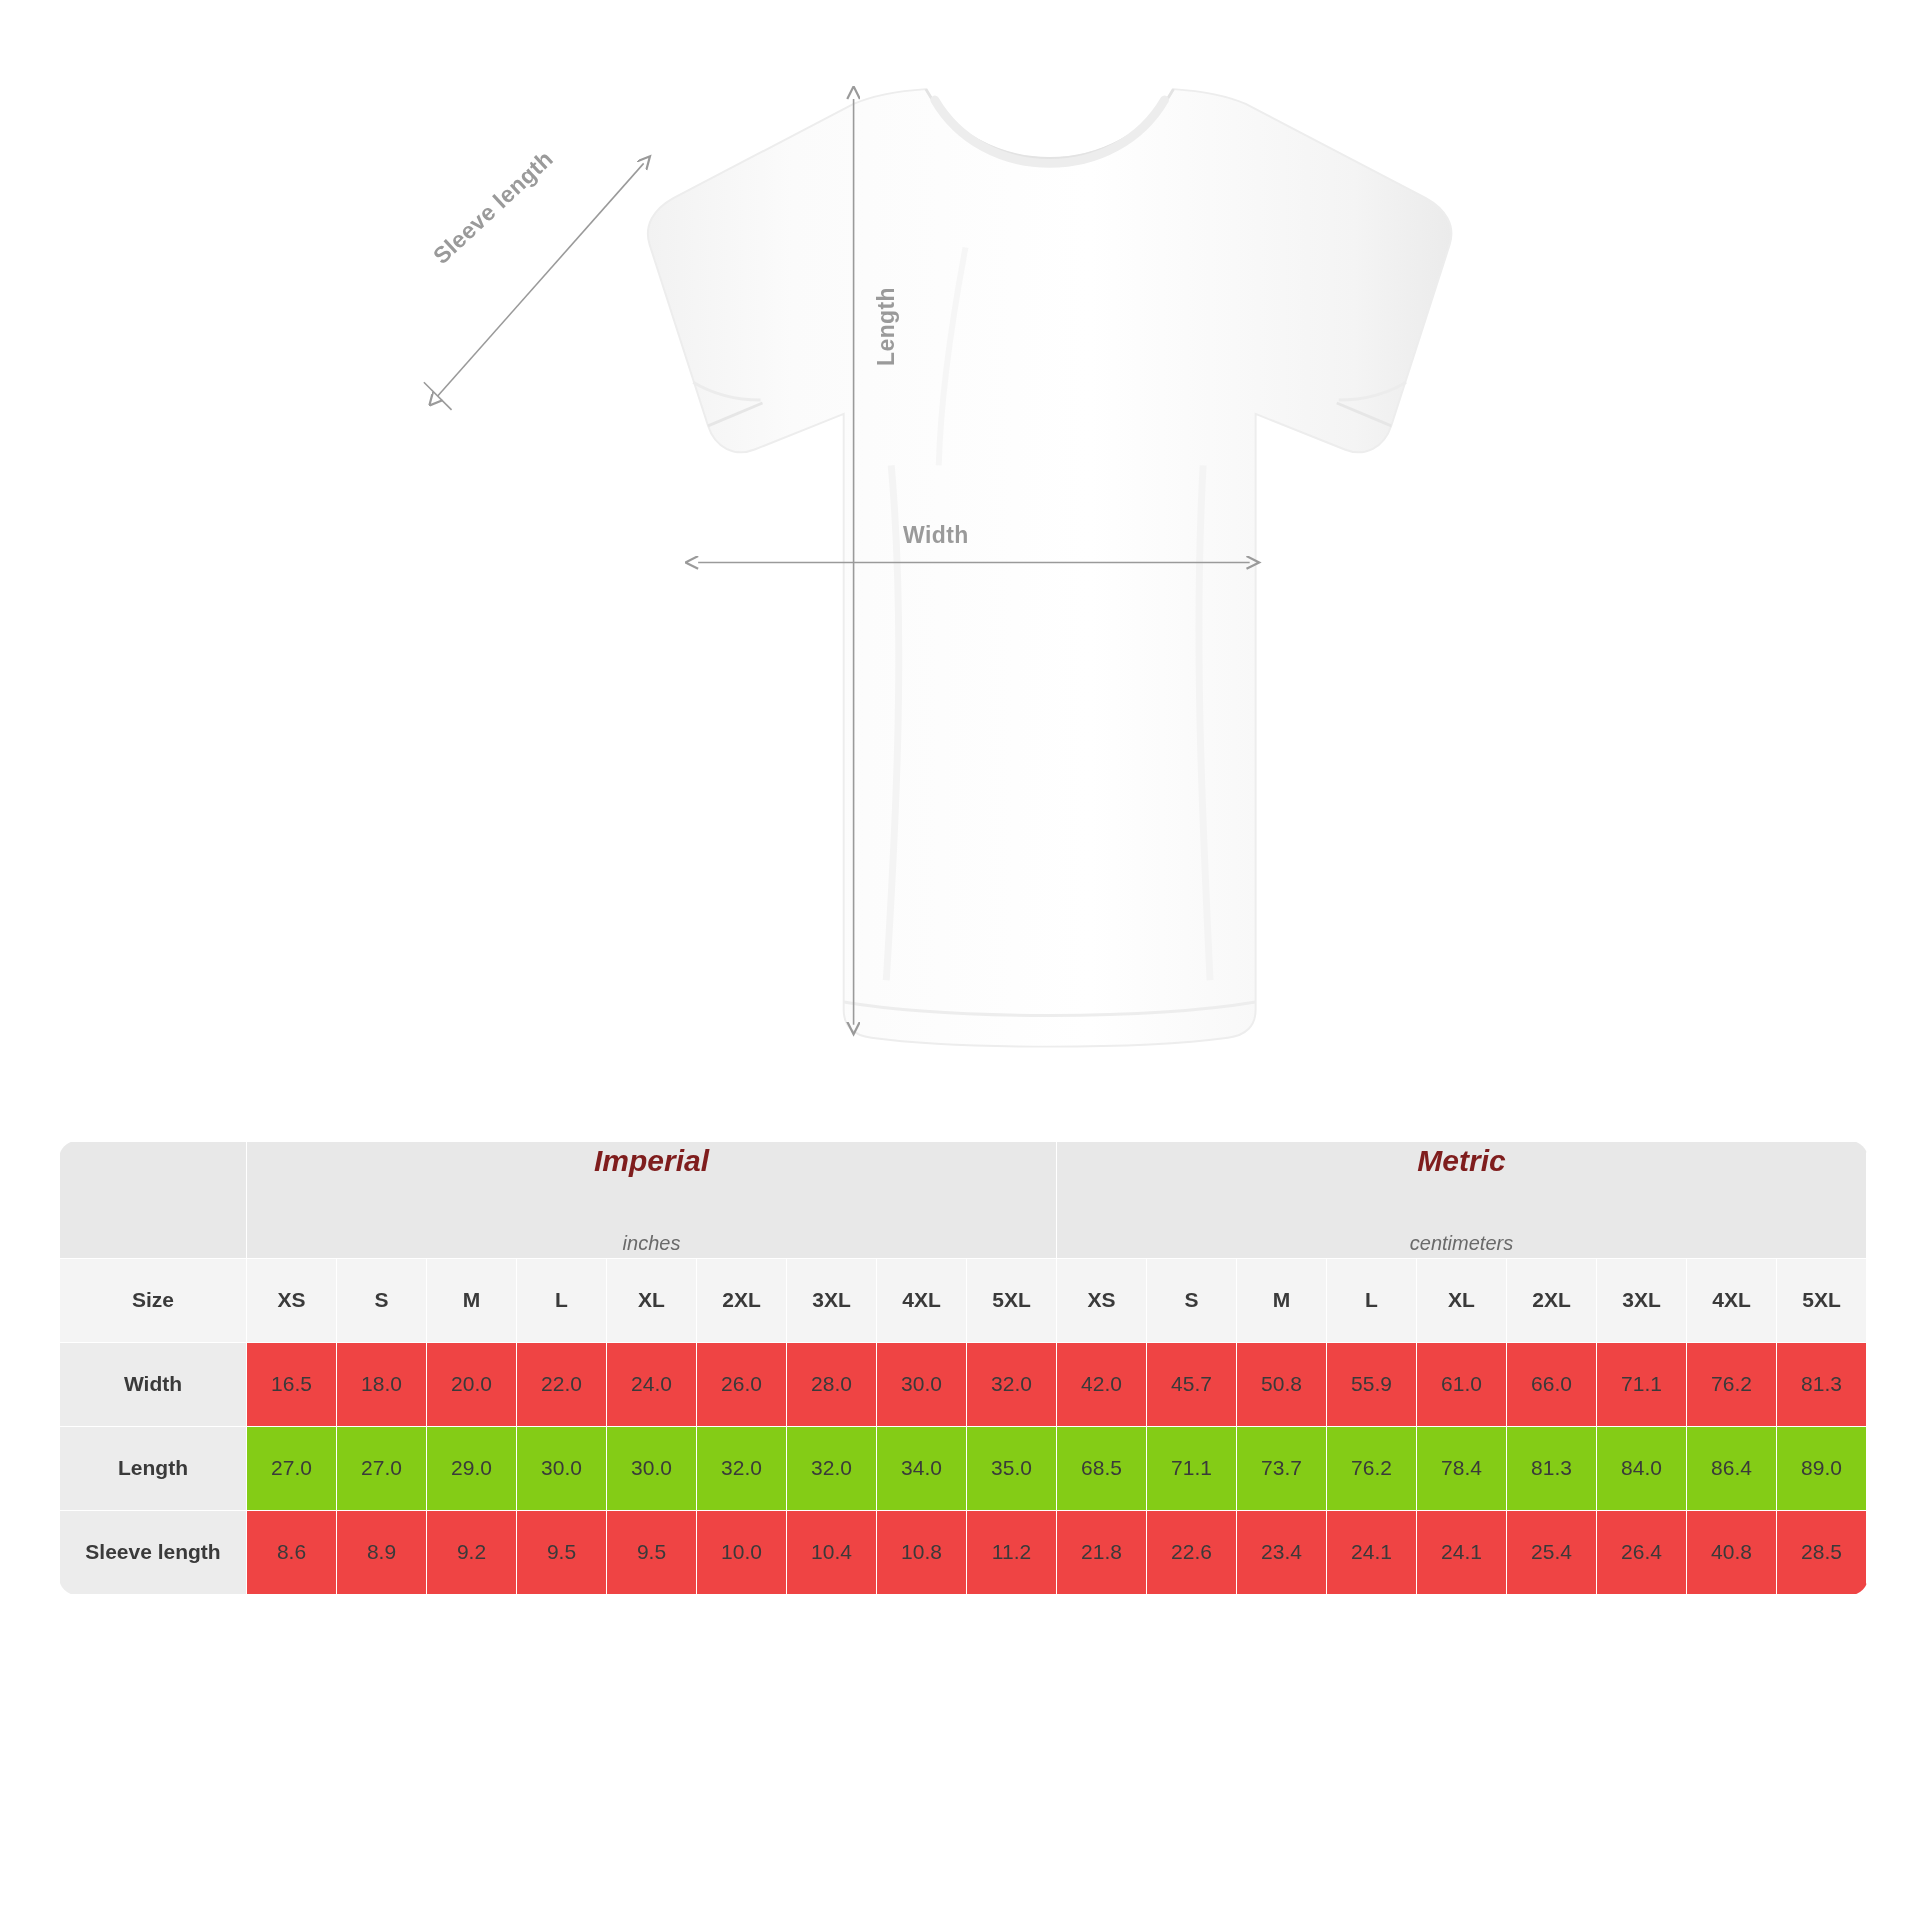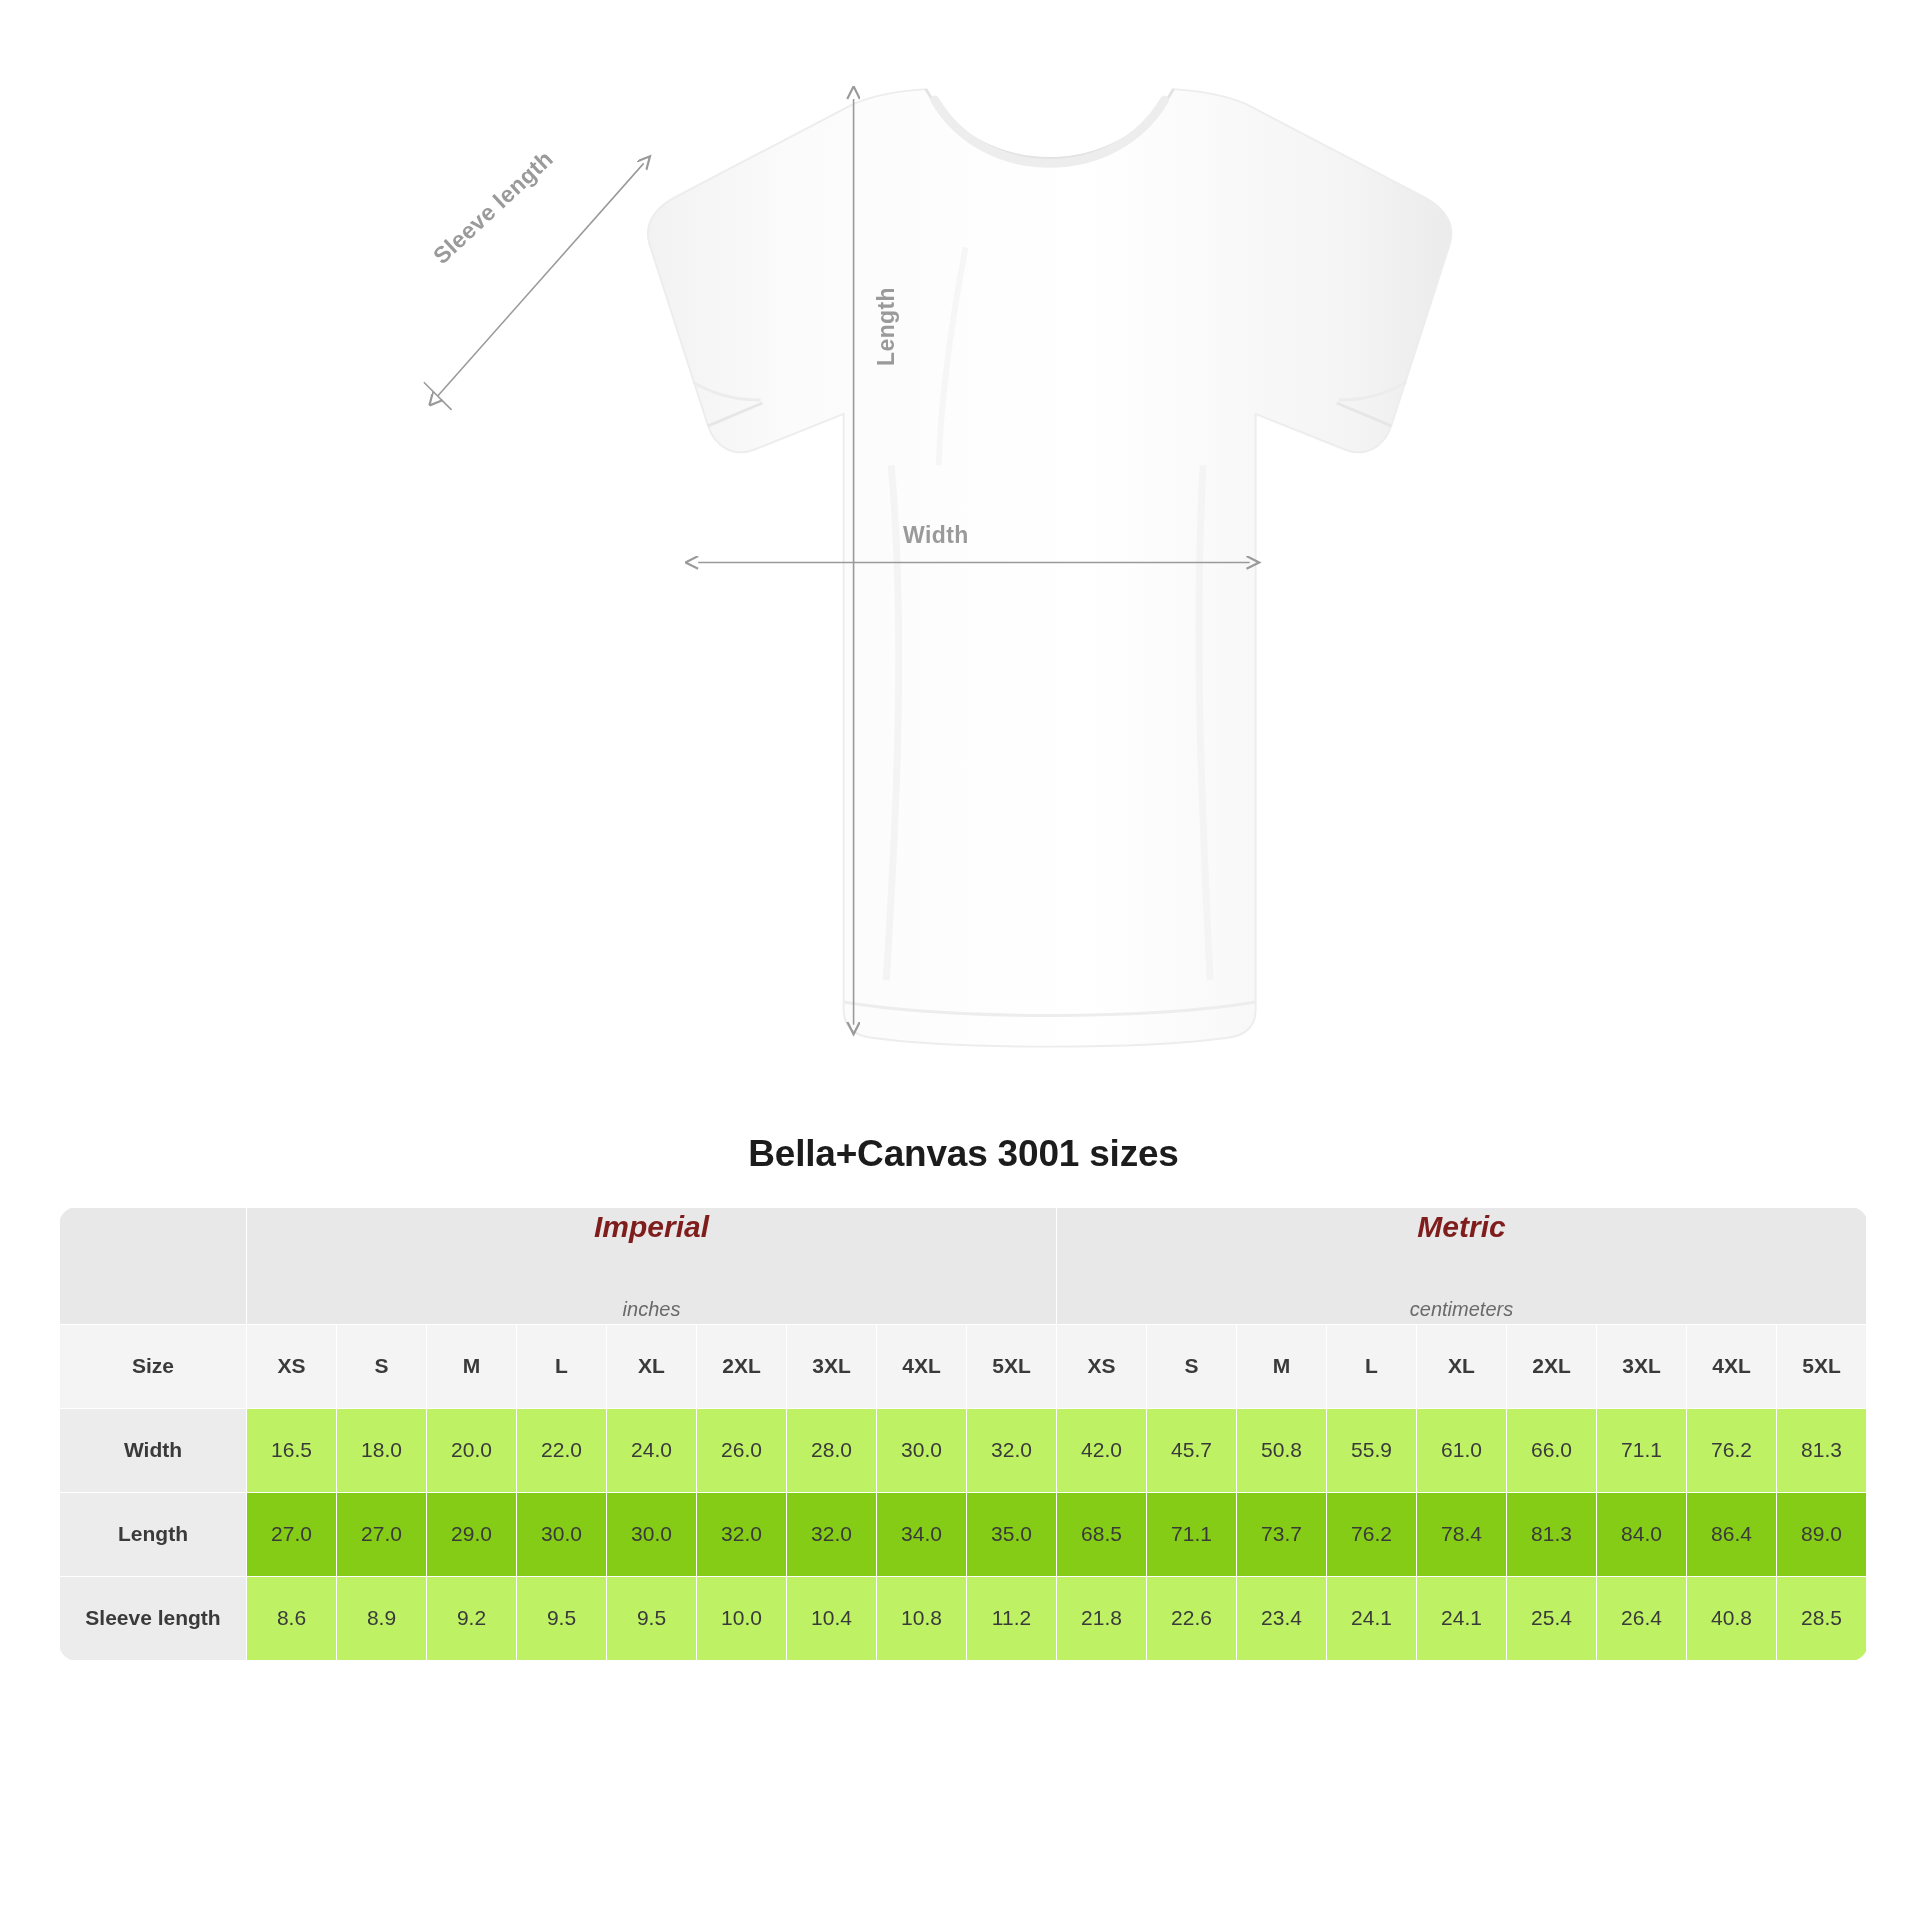--- a/index.html
+++ b/index.html
@@ -120,21 +120,21 @@
     font-size: 22px;
     color: #4a4a4a;
     height: 91px;
   }
   .row-label {
     background: #ececec;
     font-weight: bold;
     font-size: 22px;
     color: #3a3a3a;
   }
-  .row-a td { background: #bef264; }
+  .row-a td { background: #ef4444; }
   .row-b td { background: #84cc16; margin-left: 28px; }
   .row-b th { background: #ececec; }
   .col-first { width: 186px; }
 </style>
 </head>
 <body>
 
 <div class="illustration">
 
   <svg class="shirt-svg" width="1927" height="1109" viewBox="0 0 1946 1120" aria-hidden="true">
@@ -196,21 +196,20 @@
     <line x1="442" y1="400" x2="650" y2="165" stroke="#9a9a9a" stroke-width="1.6" marker-start="url(#arrowStart)" marker-end="url(#arrowEnd)"></line>
     <line x1="428" y1="386" x2="456" y2="414" stroke="#9a9a9a" stroke-width="1.6"></line>
   </svg>
 
   <div class="dim-label label-sleeve">Sleeve length</div>
   <div class="dim-label label-length">Length</div>
   <div class="dim-label label-width">Width</div>
 </div>
 
 <div class="heading-block">
-  <div class="chart-title">Bella+Canvas 3001 sizes</div>
 </div>
 
 <div class="table-wrap">
   <table class="size-table">
     <tbody id="table-body">
         <tr>
           <td class="corner-cell col-first"></td>
           <td class="unit-head" colspan="9">
             <div class="unit-name">Imperial</div>
             <div class="unit-sub">inches</div>

